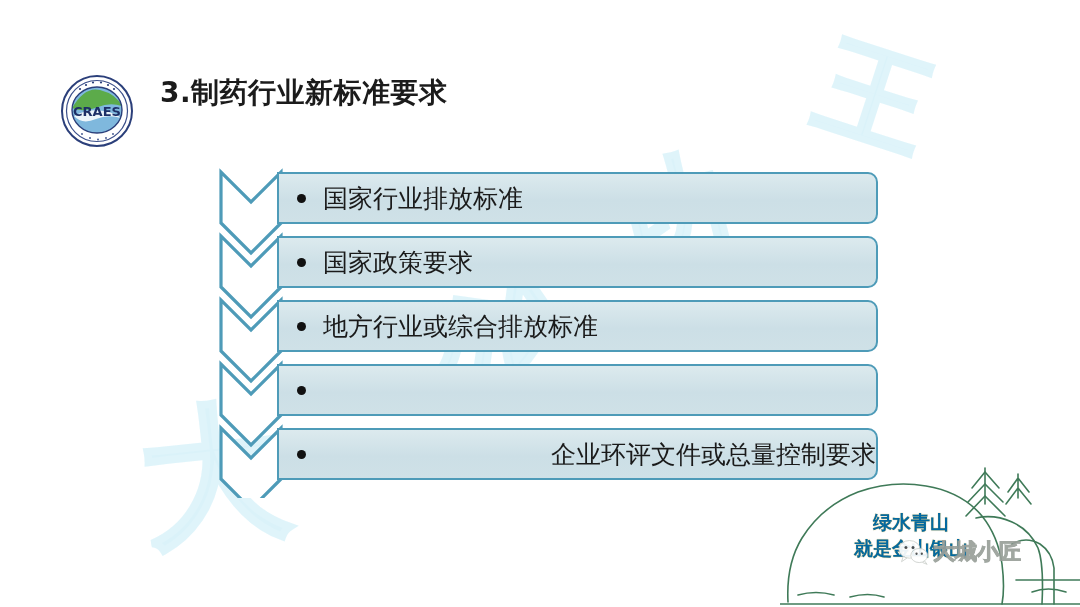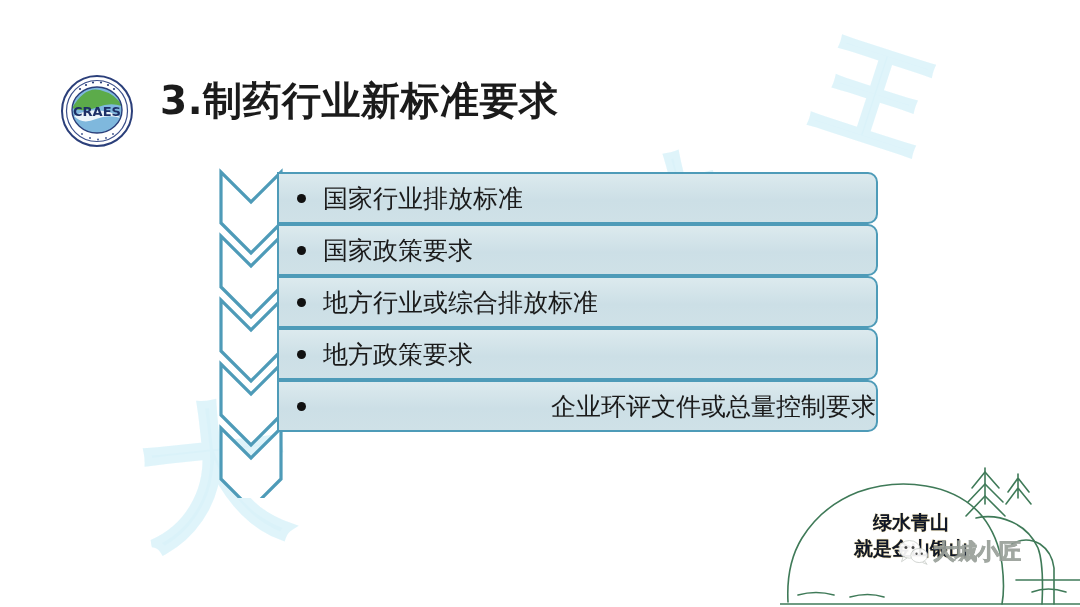--- a/index.html
+++ b/index.html
@@ -53,21 +53,21 @@
     top: 62px;
     width: 74px;
     height: 74px;
   }
   .logo svg { display: block; width: 74px; height: 74px; }
 
   .title {
     position: absolute;
     left: 160px;
     top: 62px;
-    font-size: 39px;
+    font-size: 28px;
     font-weight: bold;
     color: #1b1b1b;
     letter-spacing: .5px;
     white-space: nowrap;
     font-family: "DejaVu Sans", "Liberation Sans", sans-serif;
   }
 
   
   .chevrons {
     position: absolute;
@@ -83,20 +83,21 @@
   .list {
     position: absolute;
     left: 277px;
     top: 172px;
     width: 601px;
     z-index: 2;
   }
   .row {
     position: relative;
     height: 52px;
+    margin-bottom: 12px;
     background: linear-gradient(180deg, #dceaee 0%, #ccdfe6 55%, #cfe1e7 100%);
     border: 2px solid #4e9bb8;
     border-left-width: 2px;
     border-radius: 0 10px 10px 0;
     box-sizing: border-box;
     display: flex;
     align-items: center;
     padding-left: 18px;
   }
   .row:last-child { margin-bottom: 0; justify-content: space-between; }
@@ -125,21 +126,21 @@
     height: 155px;
     z-index: 1;
   }
   .illus svg { display: block; }
   .rock-text {
     position: absolute;
     left: 36px;
     top: 58px;
     width: 190px;
     text-align: center;
-    color: #0f172a;
+    color: #0369a1;
     font-size: 19px;
     font-weight: bold;
     line-height: 1.35;
     text-shadow: 0 0 1px #c9a63a;
     font-family: "DejaVu Sans", sans-serif;
     z-index: 2;
   }
   .wechat-mark {
     position: absolute;
     left: 118px;
@@ -228,21 +229,20 @@
       <span class="row-text">国家政策要求</span>
     </div>
 
     <div class="row">
       <span class="bullet"></span>
       <span class="row-text">地方行业或综合排放标准</span>
     </div>
 
     <div class="row">
       <span class="bullet"></span>
-      <span class="row-text">地方政策要求</span>
     </div>
 
     <div class="row">
       <span class="bullet"></span>
       <span class="row-text">企业环评文件或总量控制要求</span>
     </div>
 
   </div>
 
   <div class="illus">

